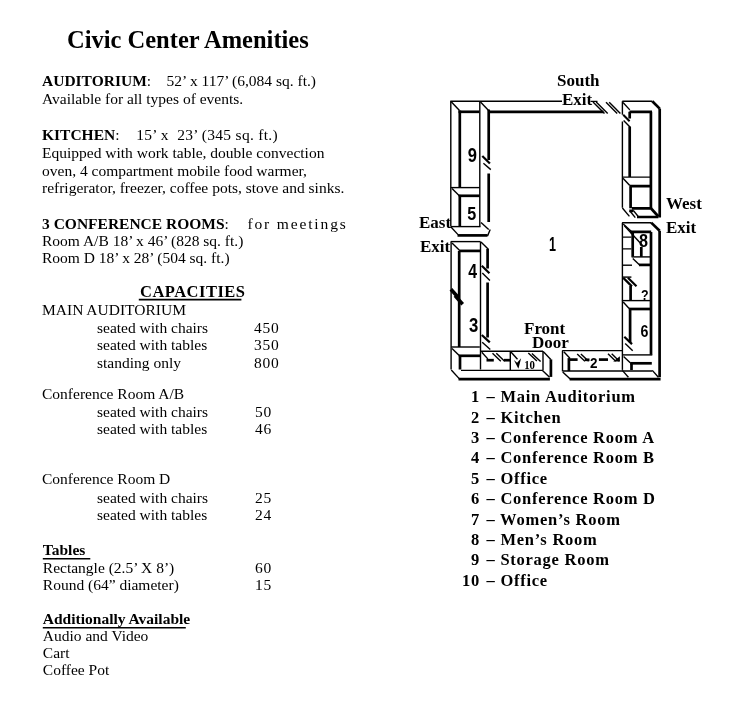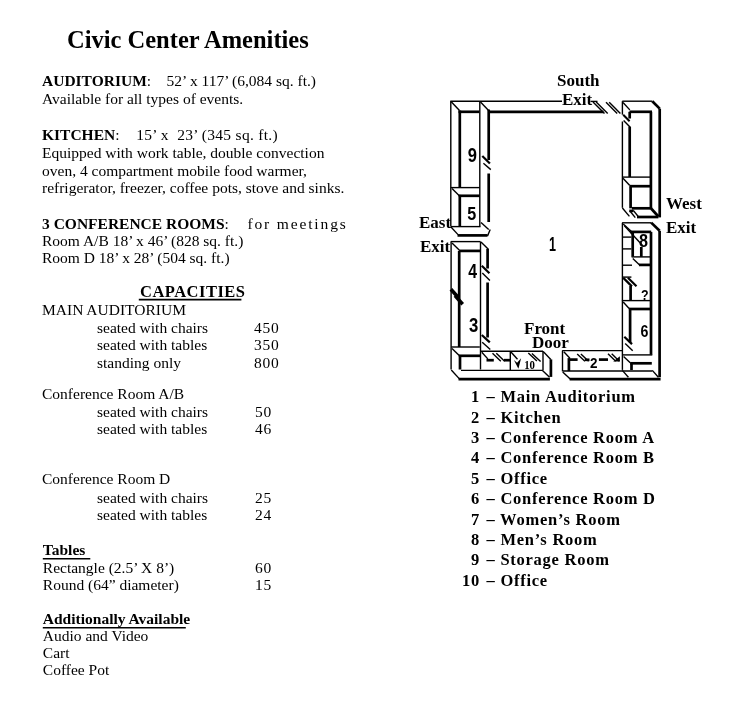--- a/index.html
+++ b/index.html
@@ -1,16 +1,16 @@
 <!DOCTYPE html>
 <html><head>
 <meta charset="utf-8">
 <style>
   html,body { margin:0; padding:0; background:#ffffff; }
-  #page { position:relative; width:749px; height:715px; background:#ffffff; overflow:hidden; }
+  #page { position:relative; width:749px; height:715px; background:#ffffff; overflow:hidden;border-radius:8px; }
 </style>
 </head>
 <body>
 
 <div id="page">
 
 <svg width="749" height="715" viewBox="0 0 749 715">
 
 <g>
         <text x="67" y="48" font-family="Liberation Serif, serif" font-size="24.5" font-weight="bold" fill="#000">Civic Center Amenities</text>

